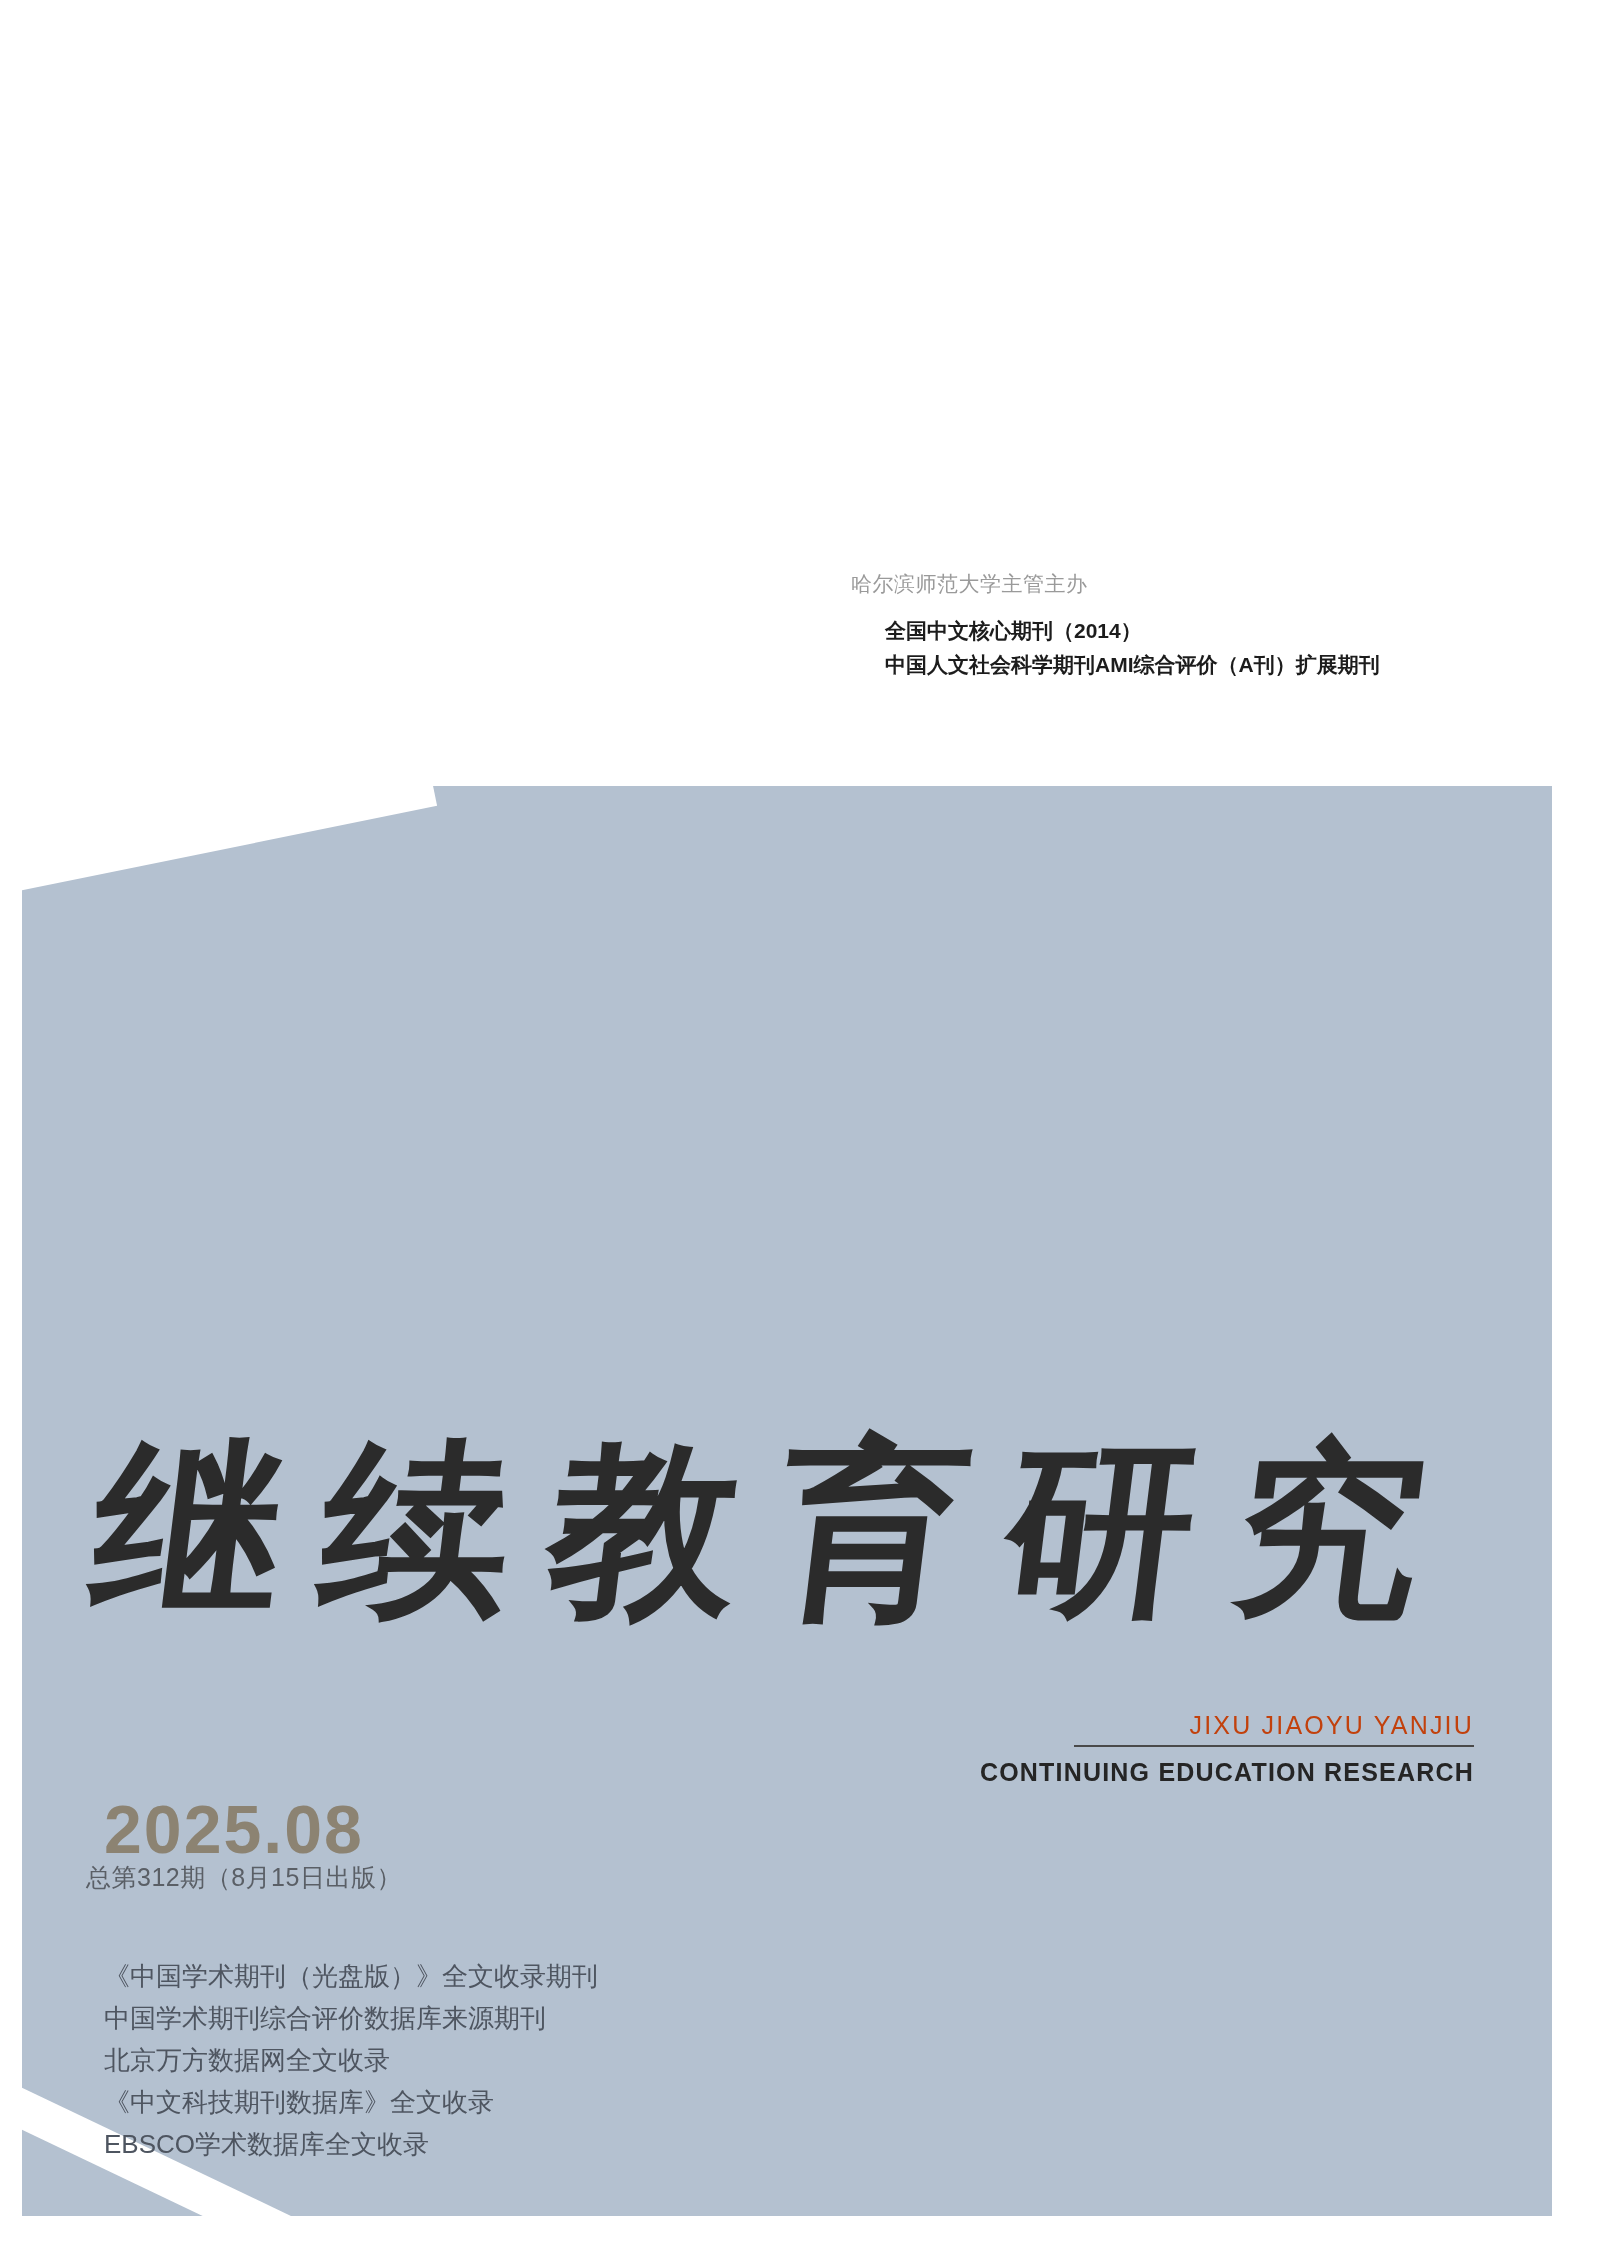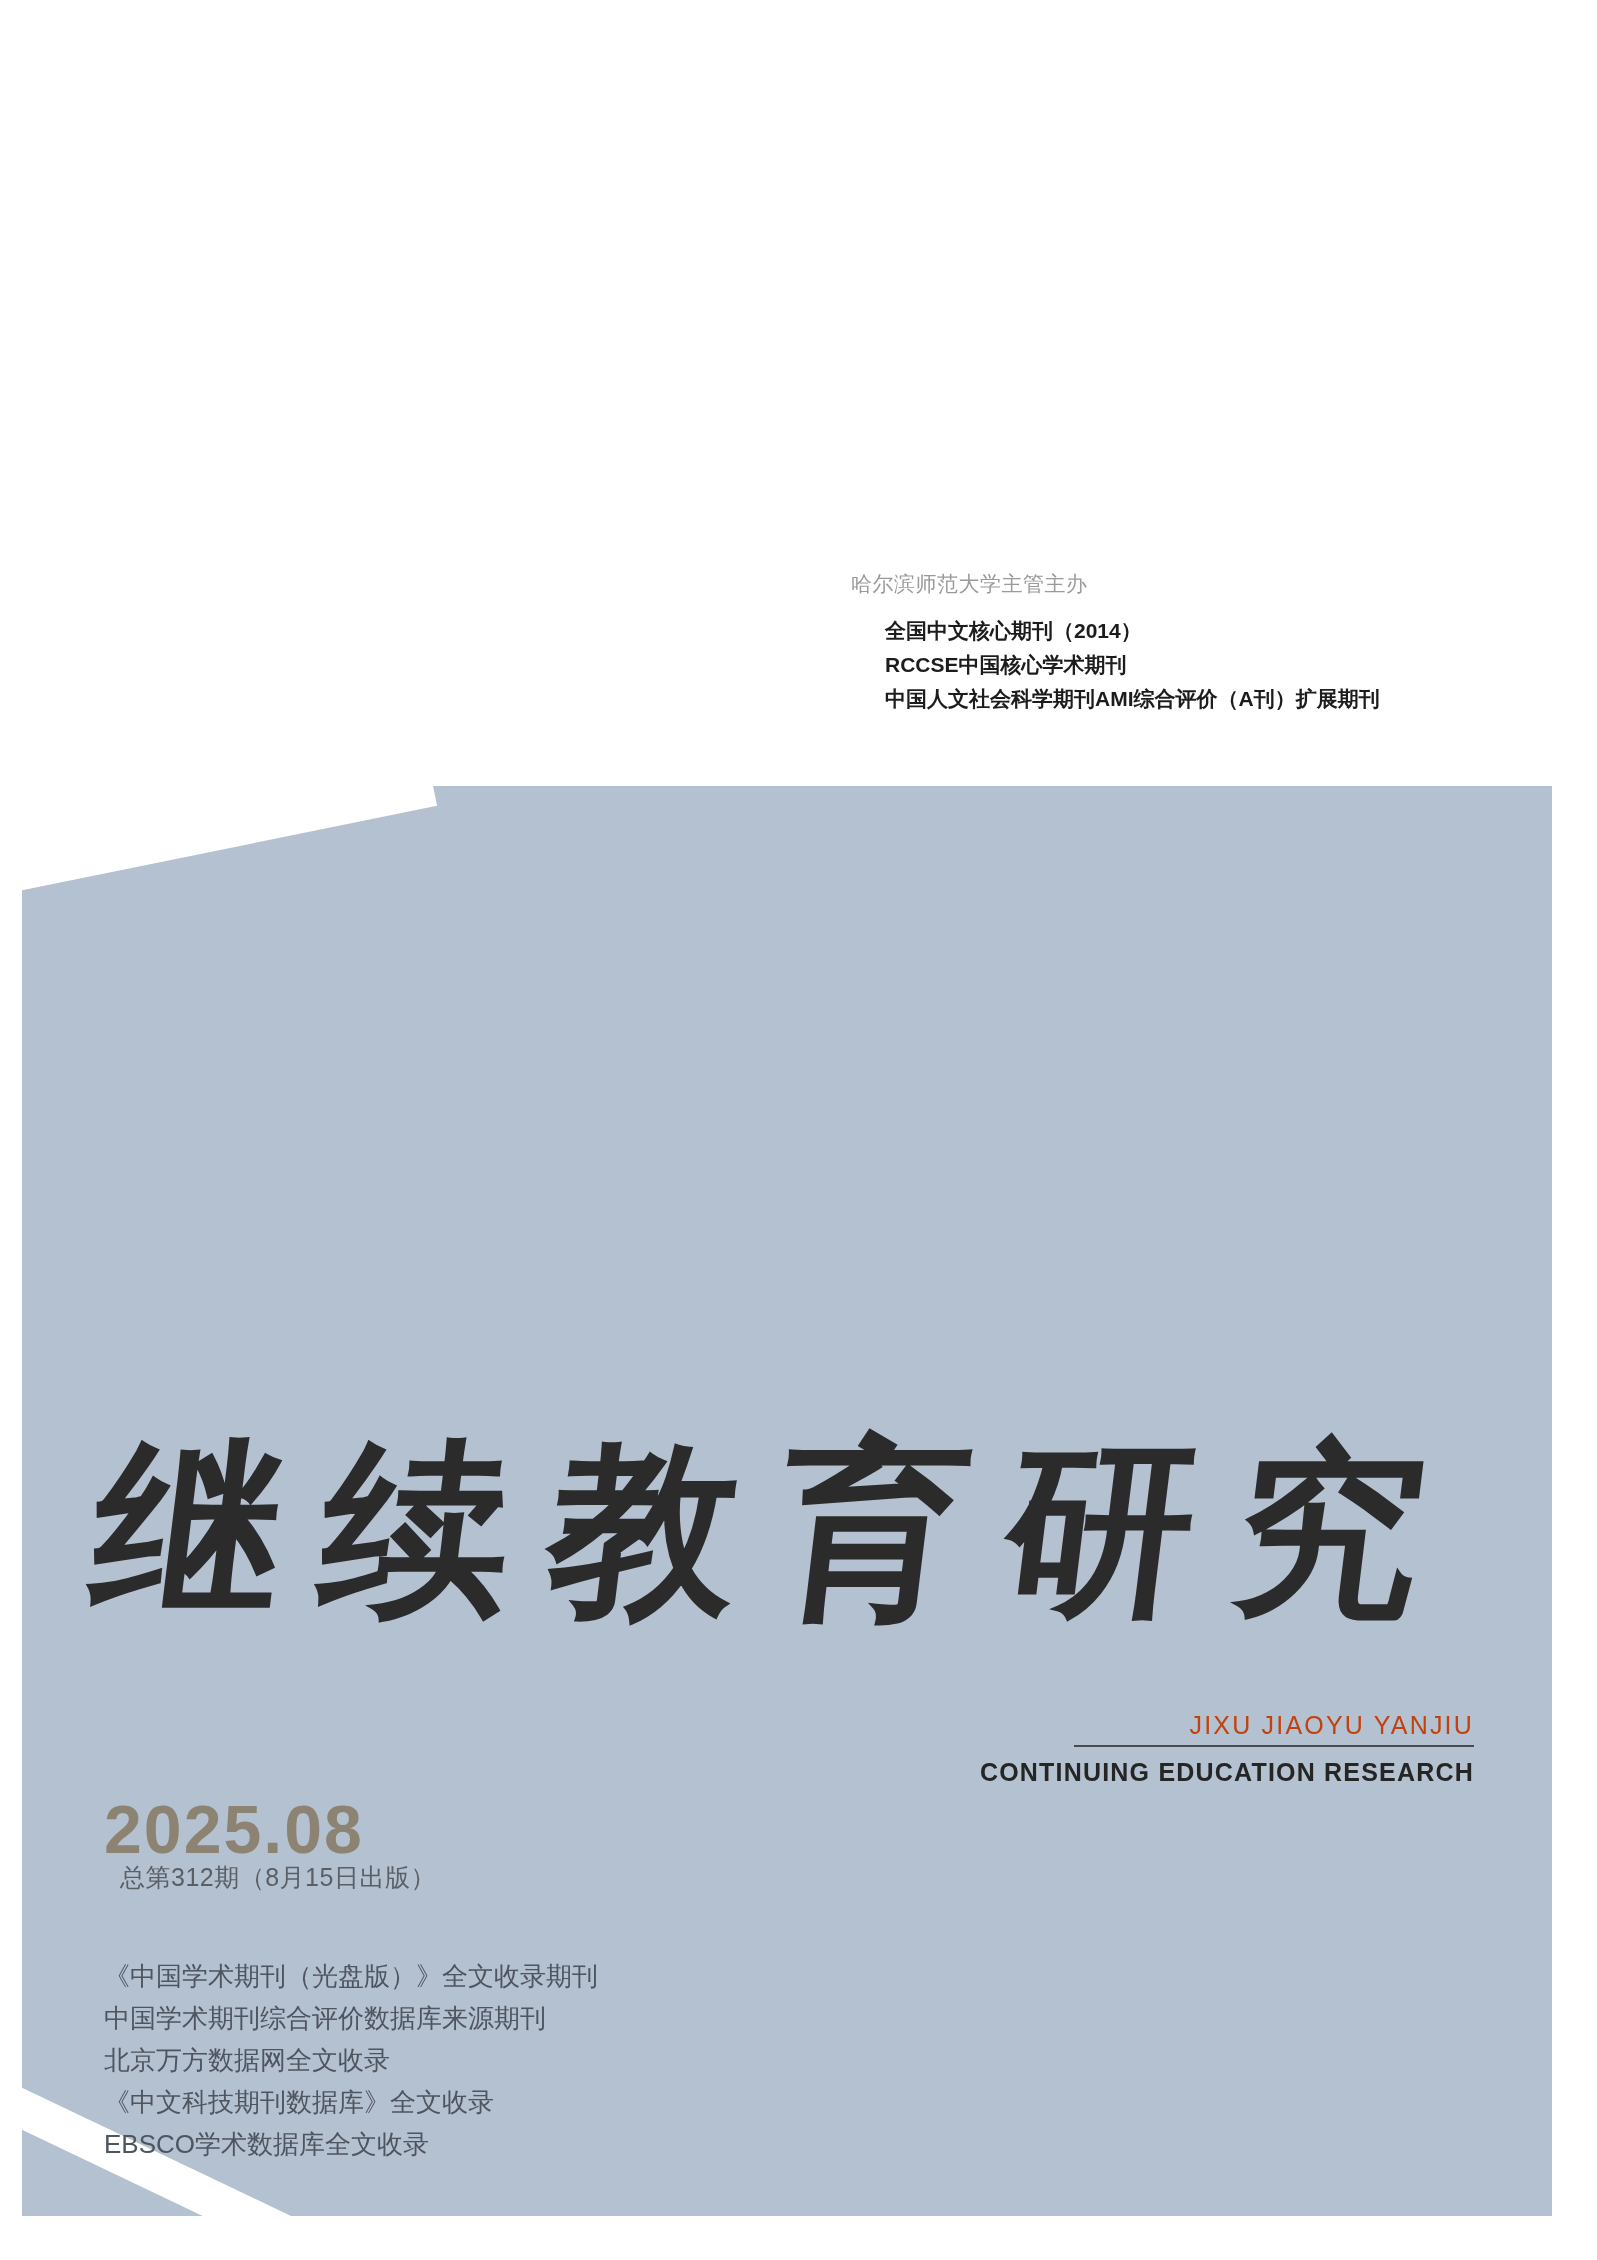--- a/index.html
+++ b/index.html
@@ -148,21 +148,21 @@
     position: absolute;
     left: 104px;
     top: 1790px;
     font-size: 68px;
     font-weight: 700;
     color: #8c8372;
     letter-spacing: 2px;
   }
   .issue-sub {
     position: absolute;
-    left: 120px;
+    left: 86px;
     top: 1861px;
     font-size: 25px;
     color: #5a5f66;
     letter-spacing: 0.5px;
     white-space: nowrap;
   }
 
   
   .indexing {
     position: absolute;
@@ -177,21 +177,20 @@
   }
 </style>
 </head>
 <body>
 
 <div class="page">
 
   <div class="masthead">
     <div class="supervisor">哈尔滨师范大学主管主办</div>
     <div class="cred">全国中文核心期刊（2014）</div>
-    <div class="cred">RCCSE中国核心学术期刊</div>
     <div class="cred">中国人文社会科学期刊AMI综合评价（A刊）扩展期刊</div>
   </div>
 
   <div class="panel">
     <div class="wedge-top2"></div>
     <div class="wedge-top"></div>
     <div class="band1"></div>
     <div class="band2"></div>
 
   </div>

